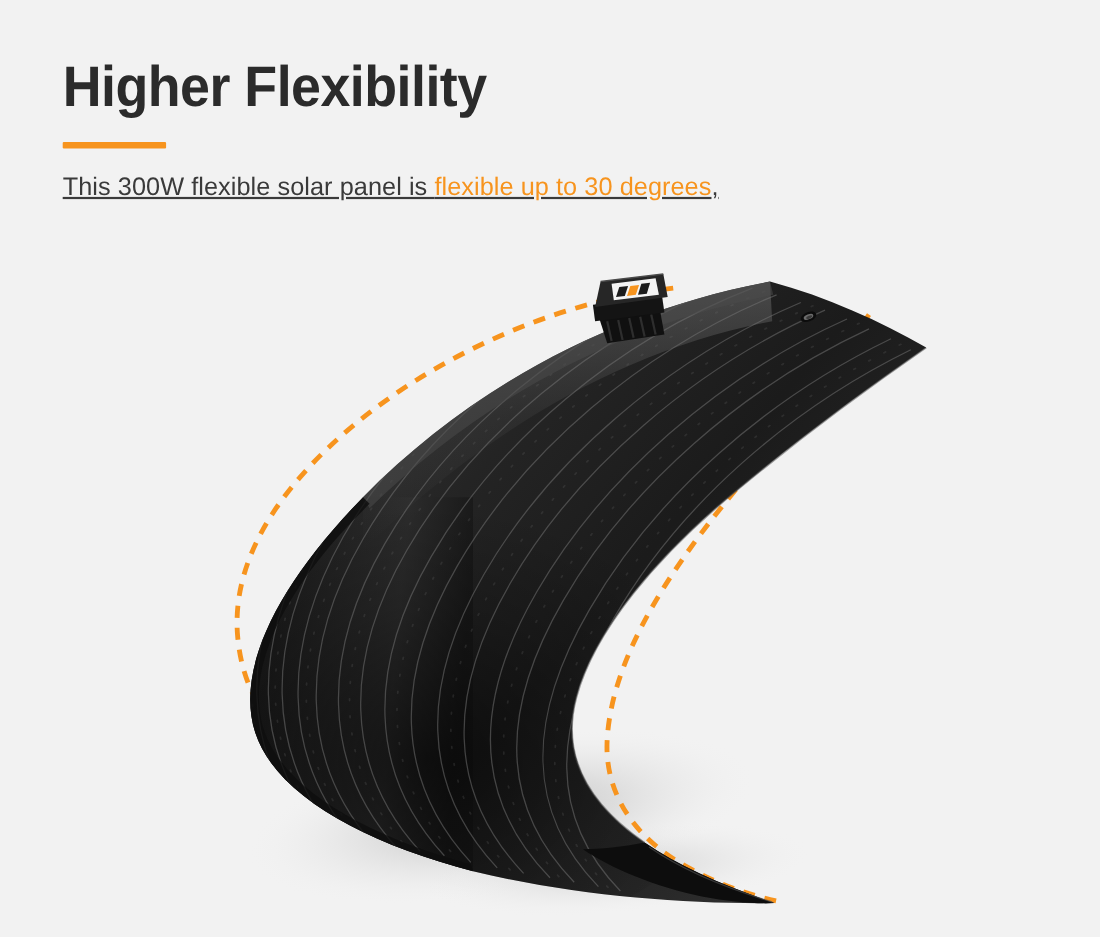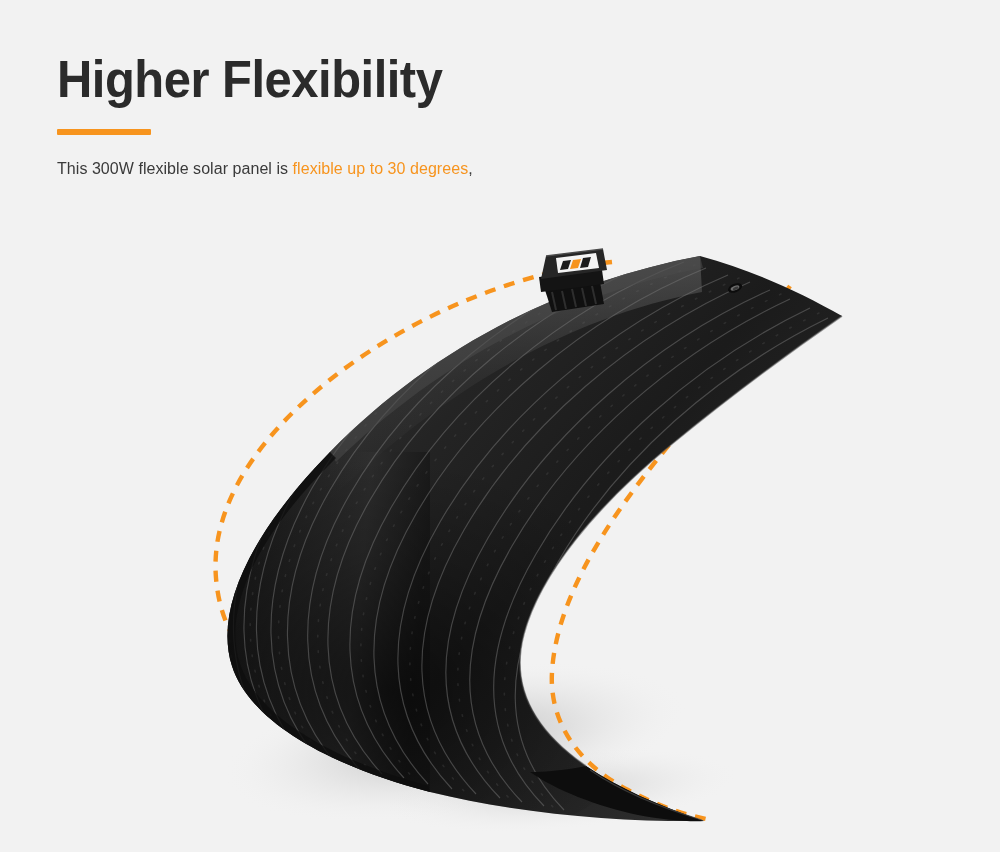--- a/index.html
+++ b/index.html
@@ -50,25 +50,26 @@
   .accent-rule {
     margin-top: 19px;
     width: 94px;
     height: 6px;
     background: #f7941e;
     border-radius: 1px;
   }
 
   .subcopy {
     margin-top: 18px;
-    font-size: 16px;
+    font-size: 23px;
     line-height: 32px;
     color: #3a3a3a;
     font-weight: 400;
     letter-spacing: 0.05px;
+    text-decoration: underline;
   }
   .subcopy .hl {
     color: #f7941e;
   }
   .subcopy .ln {
     display: block;
     white-space: nowrap;
   }
 
   

